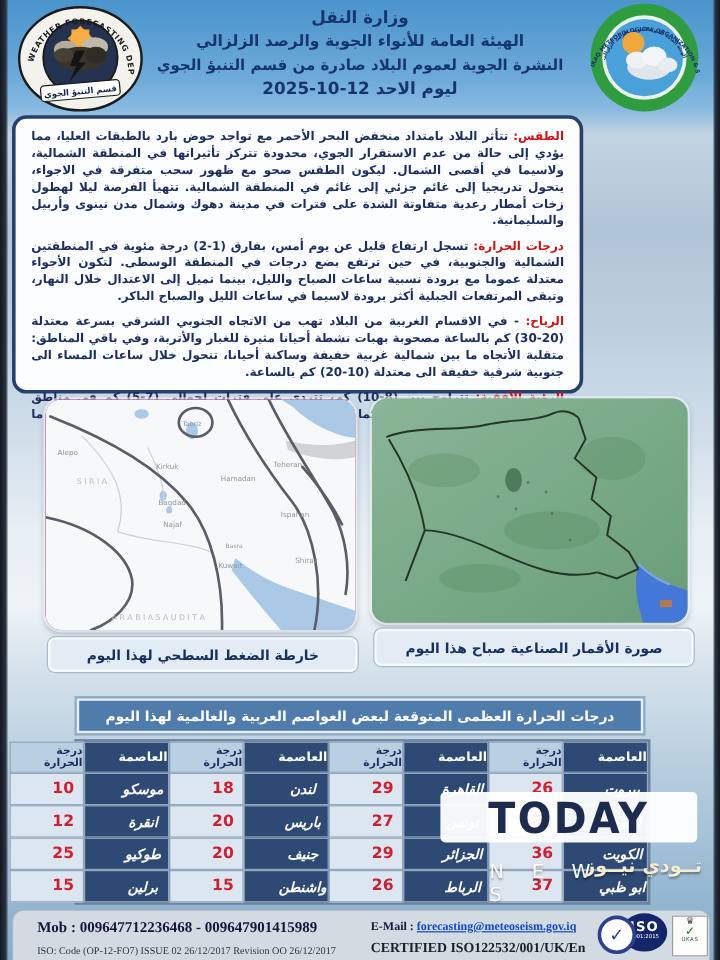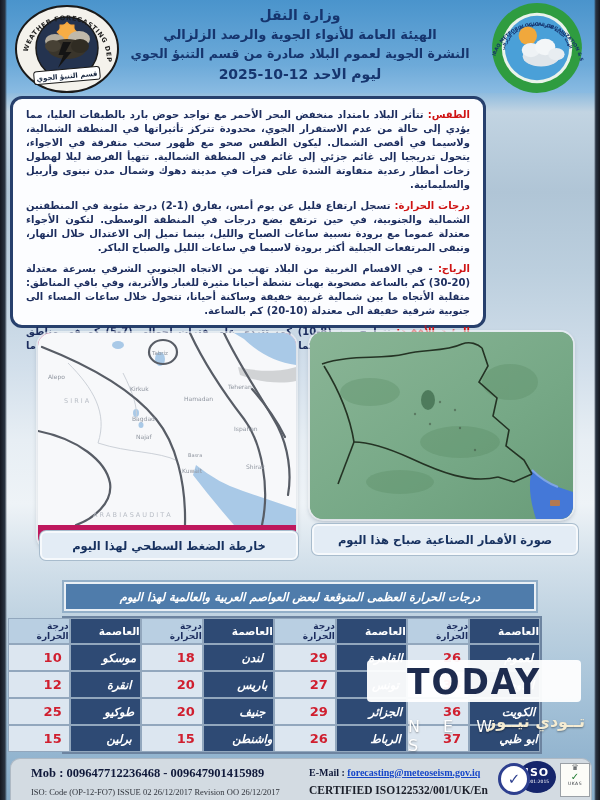--- a/index.html
+++ b/index.html
@@ -33,32 +33,32 @@
   
   .panel{position:absolute;left:10px;top:96px;width:476px;height:232px;background:#fcfdff;
     border:3px solid #27406d;border-radius:12px;box-sizing:border-box;
     padding:9px 13px 6px 13px;direction:rtl;text-align:justify;}
   .para{font-size:10px;font-weight:bold;line-height:1.4;color:#1c2d5e;margin-bottom:7px;}
   .lbl{color:#cf1414;}
 
   
   .map-frame{position:absolute;border-radius:13px;overflow:hidden;
     box-shadow:0 0 0 2px rgba(255,255,255,.55), 0 2px 5px rgba(20,40,70,.35);}
-  .map-press{left:38px;top:333px;width:258px;height:216px;background:#be185d;text-align:right;}
+  .map-press{left:38px;top:333px;width:258px;height:192px;background:#be185d;text-align:right;}
   .map-sat{left:310px;top:332px;width:263px;height:187px;background:#7aa98a;}
   .caption{position:absolute;background:#e3ecf5;border:2px solid #f6f9fc;border-radius:6px;
     box-shadow:0 0 0 1px #a8bccd;color:#17315f;font-weight:bold;font-size:11.5px;
     display:flex;align-items:center;justify-content:center;direction:rtl;}
   .cap-press{left:40px;top:531px;width:254px;height:25px;}
   .cap-sat{left:312px;top:524px;width:262px;height:27px;}
 
   
   .t-title{position:absolute;left:64px;top:582px;width:472px;height:29px;
     background:#4f7cab;border:2px solid #e9eff5;box-shadow:0 0 0 2px #93afc8;box-sizing:border-box;
-    color:#ffffff;font-weight:bold;font-size:11.5px;display:flex;align-items:center;justify-content:center;direction:rtl;font-style:italic;}
+    color:#ffffff;font-weight:bold;font-size:11.5px;display:flex;align-items:center;justify-content:center;direction:rtl;}
   .t-table{position:absolute;left:62px;top:616px;width:476px;direction:rtl;
     display:grid;grid-template-columns:repeat(8,1fr);grid-template-rows:26px repeat(4,27px);
     border:2px solid #6d84a0;background:#9eb2c6;}
   .cell{display:flex;align-items:center;justify-content:center;border:1px solid #92a7bd;box-sizing:border-box;padding-left:28px;}
   .cap-h{background:#2e4a74;color:#fff;font-weight:bold;font-size:10.5px;}
   .tmp-h{background:#b9cfe2;color:#1c2d5e;font-weight:bold;font-size:9px;}
   .cap-c{background:#2e4a74;color:#fff;font-weight:bold;font-size:11.5px;font-style:italic;}
   .tmp-c{background:#dce6f0;color:#d01f2f;font-weight:bold;font-size:13px;}
 
   
@@ -281,21 +281,21 @@
 
   <div class="cell cap-h">العاصمة</div>
   <div class="cell tmp-h">درجة الحرارة</div>
   <div class="cell cap-h">العاصمة</div>
   <div class="cell tmp-h">درجة الحرارة</div>
   <div class="cell cap-h">العاصمة</div>
   <div class="cell tmp-h">درجة الحرارة</div>
   <div class="cell cap-h">العاصمة</div>
   <div class="cell tmp-h">درجة الحرارة</div>
 
-  <div class="cell cap-c">لعموم</div>
+  <div class="cell cap-c">بيروت</div>
   <div class="cell tmp-c">26</div>
   <div class="cell cap-c">القاهرة</div>
   <div class="cell tmp-c">29</div>
   <div class="cell cap-c">لندن</div>
   <div class="cell tmp-c">18</div>
   <div class="cell cap-c">موسكو</div>
   <div class="cell tmp-c">10</div>
 
   <div class="cell cap-c">الدوحة</div>
   <div class="cell tmp-c">34</div>

